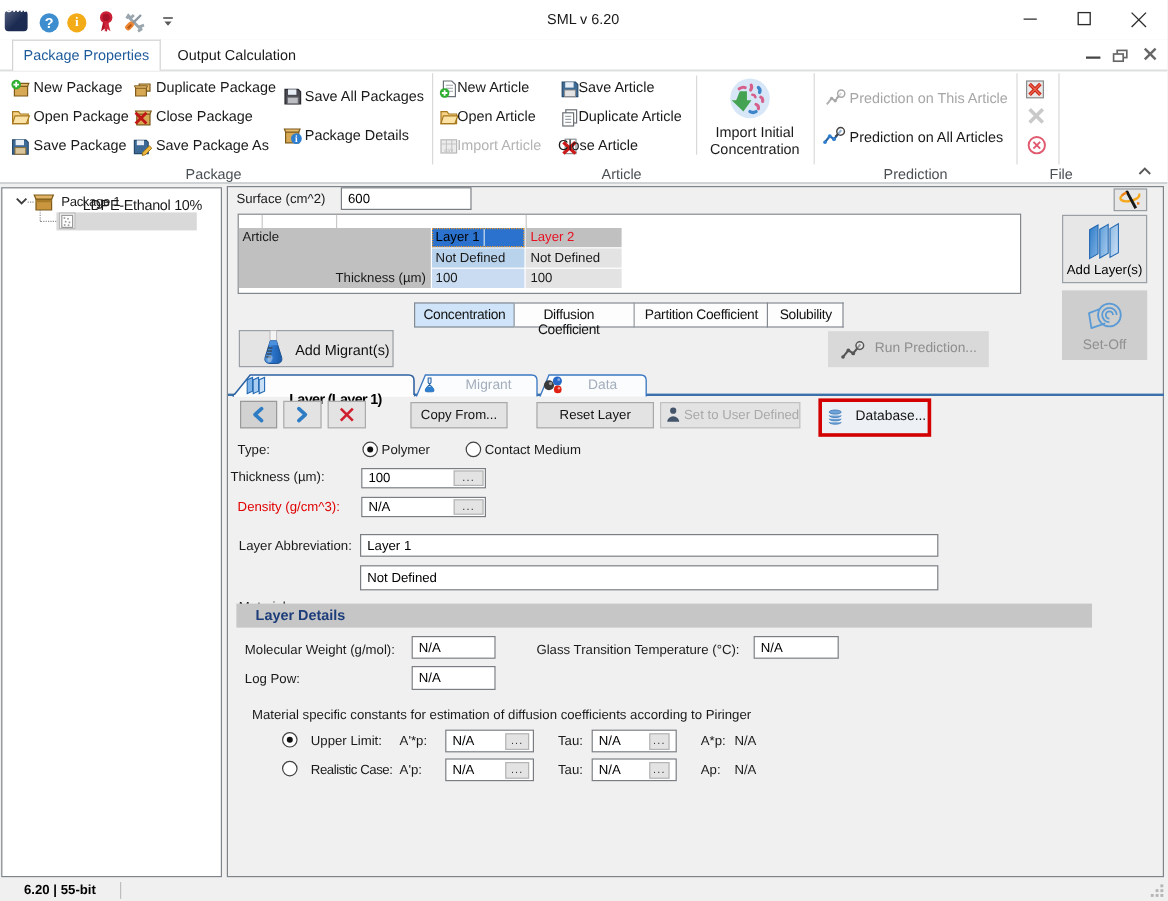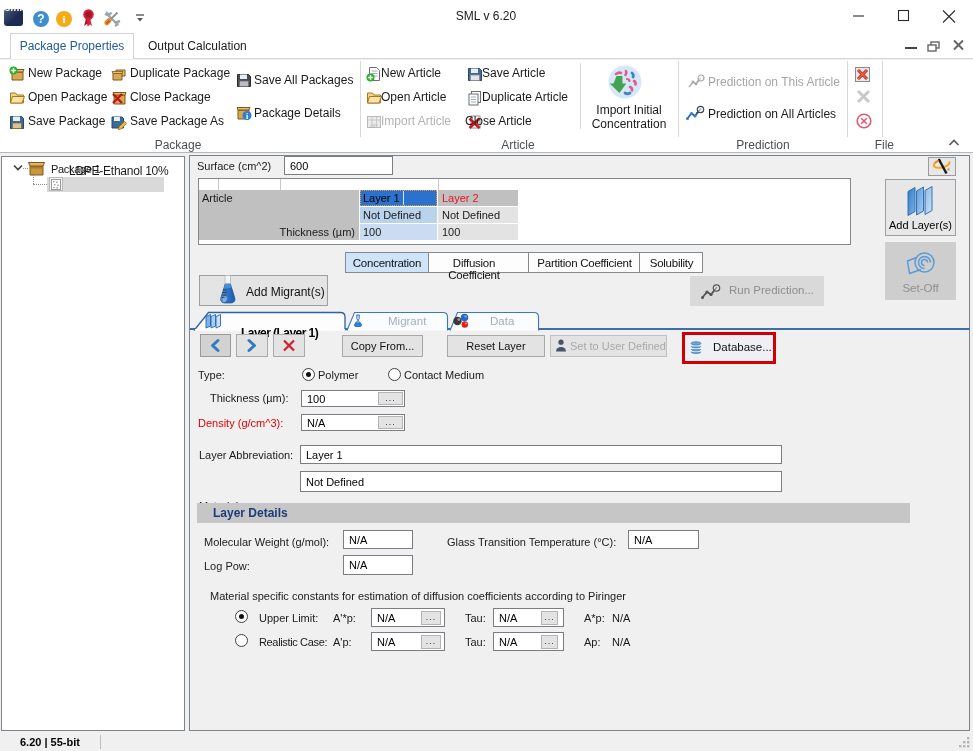--- a/index.html
+++ b/index.html
@@ -396,21 +396,21 @@
   </g>
 </svg>
 <div class="abs" style="left:713px;top:341px;font-size:11.5px;color:#111;">Database...</div>
 
 <div class="lbl" style="left:198px;top:369px;">Type:</div>
 <div class="radio sel" style="left:302px;top:368px;"></div>
 <div class="lbl" style="left:318px;top:369px;">Polymer</div>
 <div class="radio" style="left:388px;top:368px;"></div>
 <div class="lbl" style="left:404px;top:369px;">Contact Medium</div>
 
-<div class="lbl" style="left:210px;top:392px;text-align:center;">Thickness (µm):</div>
+<div class="lbl" style="left:192px;top:392px;text-align:center;">Thickness (µm):</div>
 <div class="tb" style="left:301px;top:390px;width:104px;height:17px;">
     <span>100</span>
   </div>
 <div class="dots" style="left:378px;top:392px;width:25px;height:13px;">...</div>
 
 <div class="lbl" style="left:198px;top:417px;color:#e00000;">Density (g/cm^3):</div>
 <div class="tb" style="left:301px;top:414px;width:104px;height:17px;">
     <span>N/A</span>
   </div>
 <div class="dots" style="left:378px;top:416px;width:25px;height:13px;">...</div>

